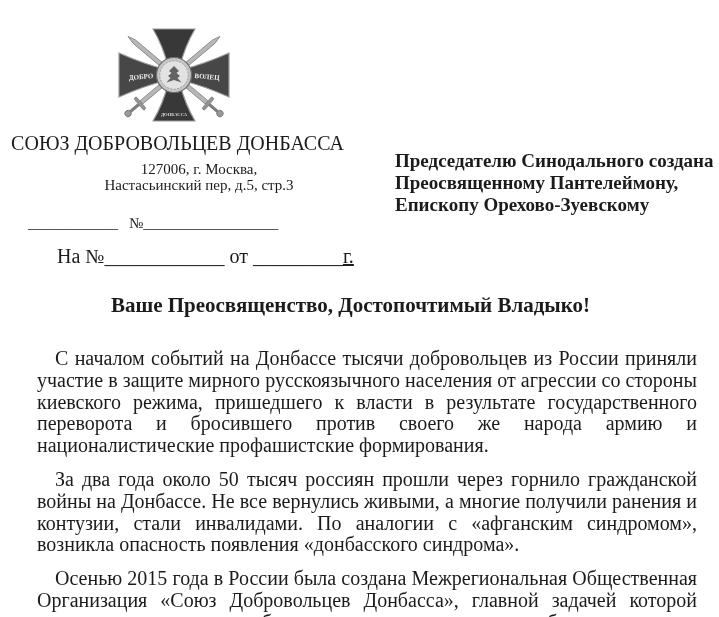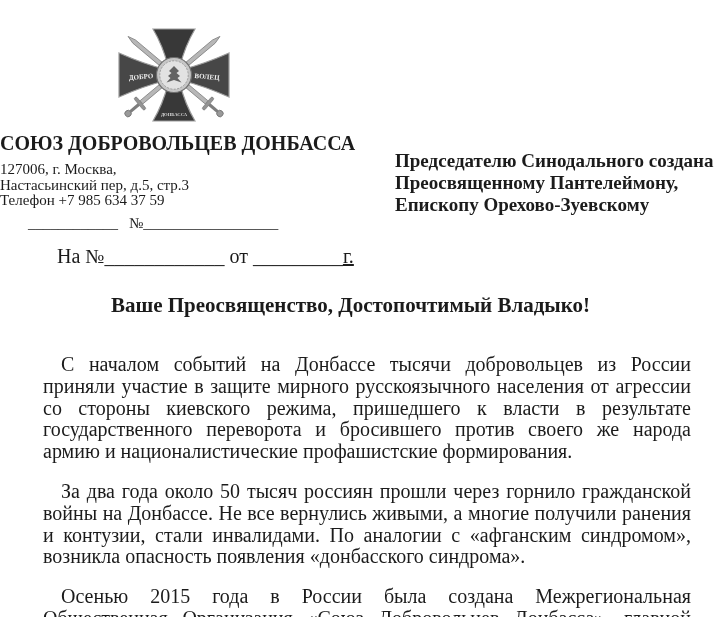--- a/index.html
+++ b/index.html
@@ -7,43 +7,43 @@
     position:relative;
     width:719px; height:617px;
     background:#ffffff;
     color:#1b1b1b;
     font-family:"Liberation Serif","DejaVu Serif",serif;
     overflow:hidden;
   }
   .emblem { position:absolute; left:117px; top:26px; width:114px; height:98px; }
   .org-name {
     position:absolute; left:0; top:132px; width:344px;
-    text-align:left; font-weight:bold; font-size:20px; white-space:nowrap;
+    text-align:right; font-weight:normal; font-size:20px; white-space:nowrap;
   }
   .address {
     position:absolute; left:0; top:162px; width:330px;
-    text-align:left; font-size:15px; line-height:15.5px;
+    text-align:center; font-size:15px; line-height:15.5px;padding-left:34px;
   }
   .ref-line1 { position:absolute; left:28px; top:215px; font-size:15px; white-space:nowrap; }
   .ref-line1 .nosign { margin-left:11px; }
   .ref-line2 { position:absolute; left:57px; top:245px; font-size:20px; white-space:nowrap; }
   .ref-line2 .year { text-decoration:underline; }
   .recipient {
     position:absolute; left:395px; top:150px;
     font-weight:bold; font-size:19px; line-height:22px; white-space:nowrap;
   }
   .salutation {
     position:absolute; left:0; top:293px; width:701px;
     text-align:center; font-weight:bold; font-size:21px; white-space:nowrap;
   }
   .body-text {
     position:absolute; left:25px; top:336px; width:684px;
     font-size:20px; line-height:21.8px; text-align:justify;
   }
-  .body-text p { margin:18px; text-indent:18px; }
+  .body-text p { margin:12px; text-indent:18px; }
   .emblem text { font-family:"Liberation Serif","DejaVu Serif",serif; }
 </style>
 </head>
 <body>
 
 <div class="page">
 
   <svg class="emblem" viewBox="0 0 114 98" aria-hidden="true">
     <defs>
       <g id="sword">
@@ -73,21 +73,20 @@
     <text x="24" y="53" font-size="7" font-weight="bold" fill="#f0f0f0" text-anchor="middle" transform="rotate(-5 24 51)">ДОБРО</text>
     <text x="90" y="53" font-size="7" font-weight="bold" fill="#f0f0f0" text-anchor="middle" transform="rotate(5 90 51)">ВОЛЕЦ</text>
     <text x="57" y="89.5" font-size="4.6" font-weight="bold" fill="#d9d9d9" text-anchor="middle">ДОНБАССА</text>
   </svg>
 
   <div class="org-name">СОЮЗ ДОБРОВОЛЬЦЕВ ДОНБАССА</div>
 
   <div class="address">
     <div>127006, г. Москва,</div>
     <div>Настасьинский пер, д.5, стр.3</div>
-    <div>Телефон +7 985 634 37 59</div>
   </div>
 
   <div class="ref-line1"><span>____________</span><span class="nosign">№</span><span>__________________</span></div>
 
   <div class="ref-line2"><span>На №</span><span>____________</span><span> от </span><span>_________</span><span class="year">г.</span></div>
 
   <div class="recipient">
     <div>Председателю Синодального создана</div>
     <div>Преосвященному Пантелеймону,</div>
     <div>Епископу Орехово-Зуевскому</div>

